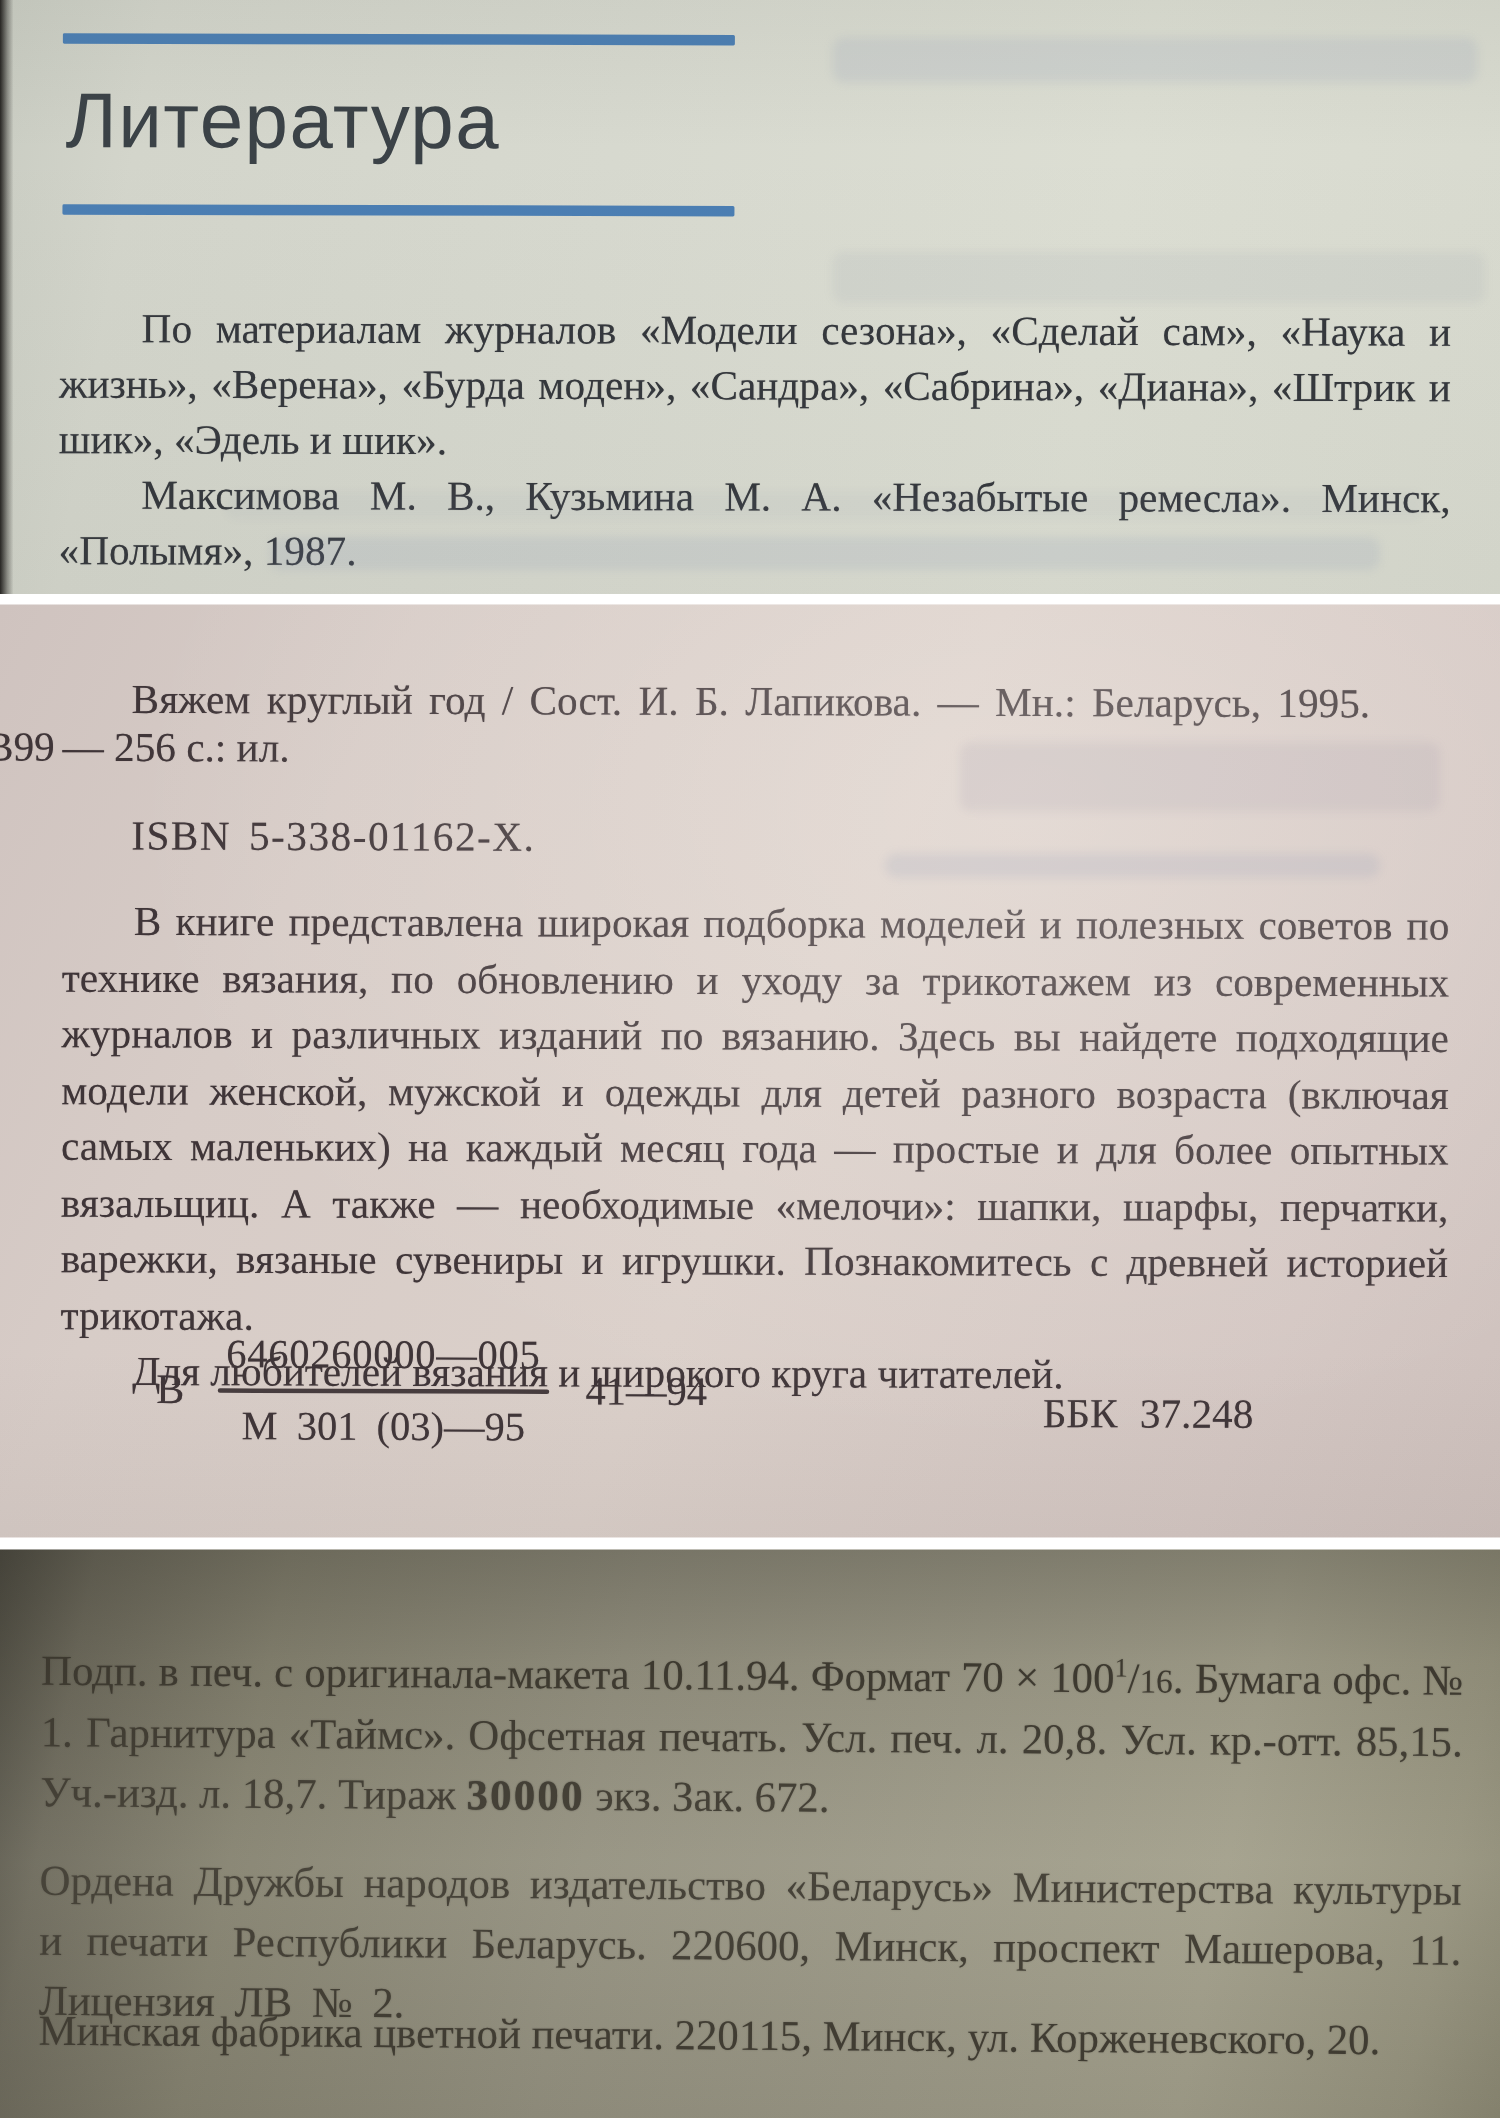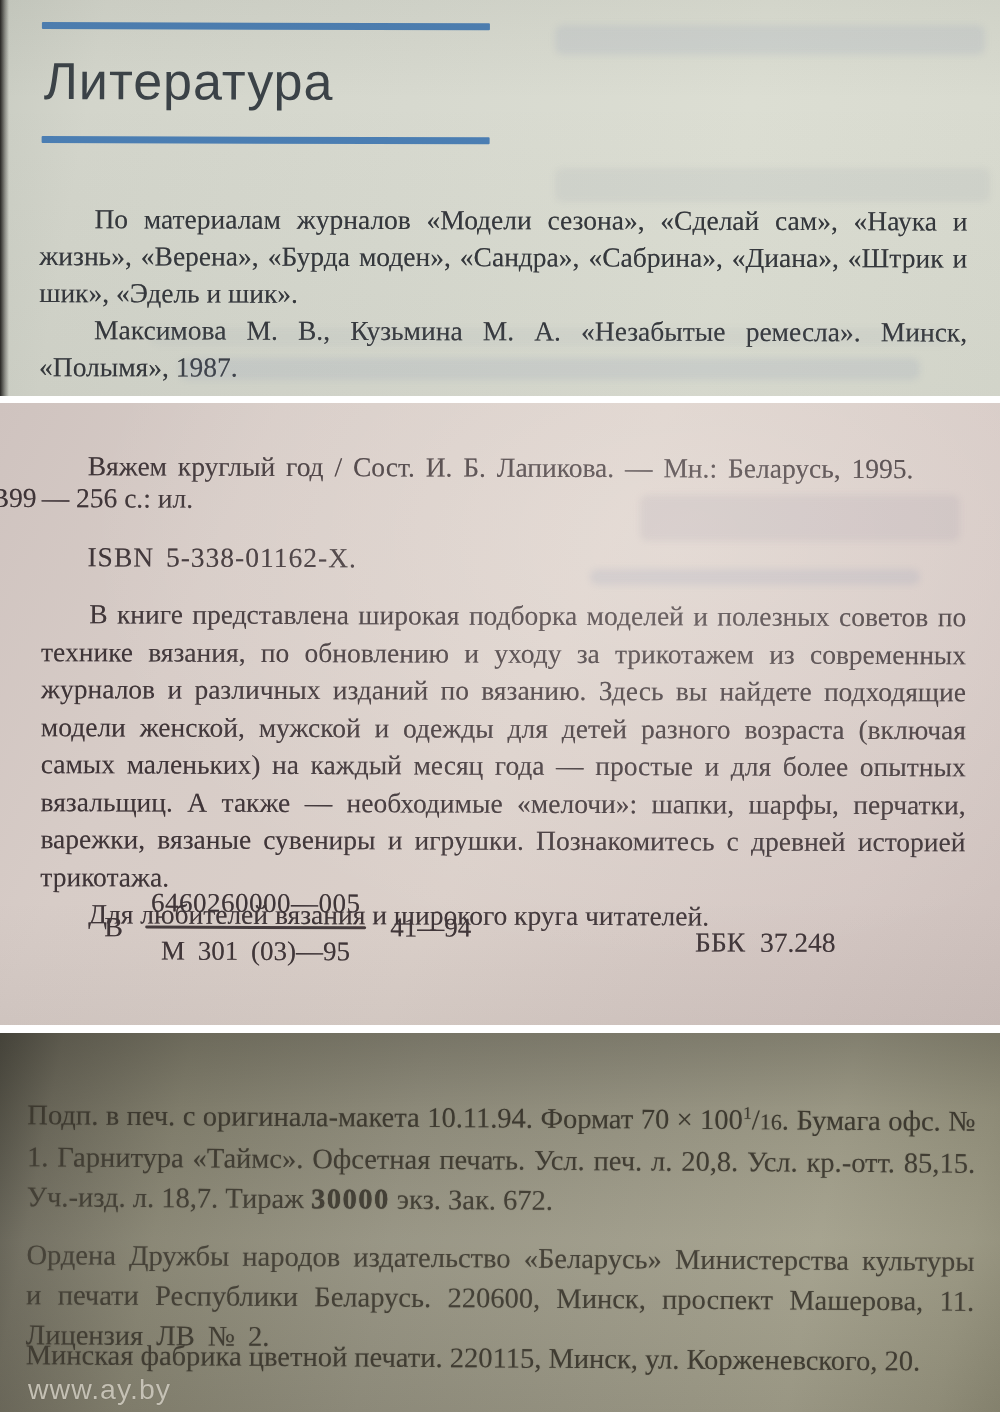--- a/index.html
+++ b/index.html
@@ -145,16 +145,15 @@
       <p class="bbk">ББК 37.248</p>
     </div>
   </section>
 
   <section class="sec sec-bot">
     <div class="content">
       <p class="imprint-line"><span>Подп. в печ. с оригинала-макета 10.11.94. Формат 70 × 100</span><span class="frac-sup">1</span><span>/</span><span class="frac-den">16</span><span>. Бумага офс. № 1. Гарнитура «Таймс». Офсетная печать. Усл. печ. л. 20,8. Усл. кр.-отт. 85,15. Уч.-изд. л. 18,7. Тираж </span><span class="tirazh">30000</span><span> экз. Зак. 672.</span></p>
       <p class="publisher-line">Ордена Дружбы народов издательство «Беларусь» Министерства культуры и печати Республики Беларусь. 220600, Минск, проспект Машерова, 11. Лицензия ЛВ № 2.</p>
       <p class="printer-line">Минская фабрика цветной печати. 220115, Минск, ул. Корженевского, 20.</p>
     </div>
-    <p class="watermark">www.ay.by</p>
   </section>
 
 </div>
 
 </body></html>

